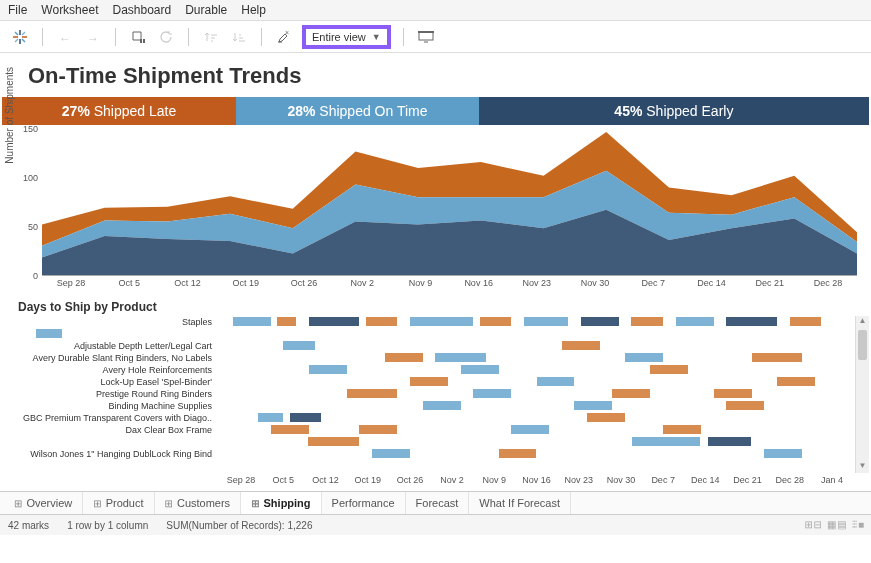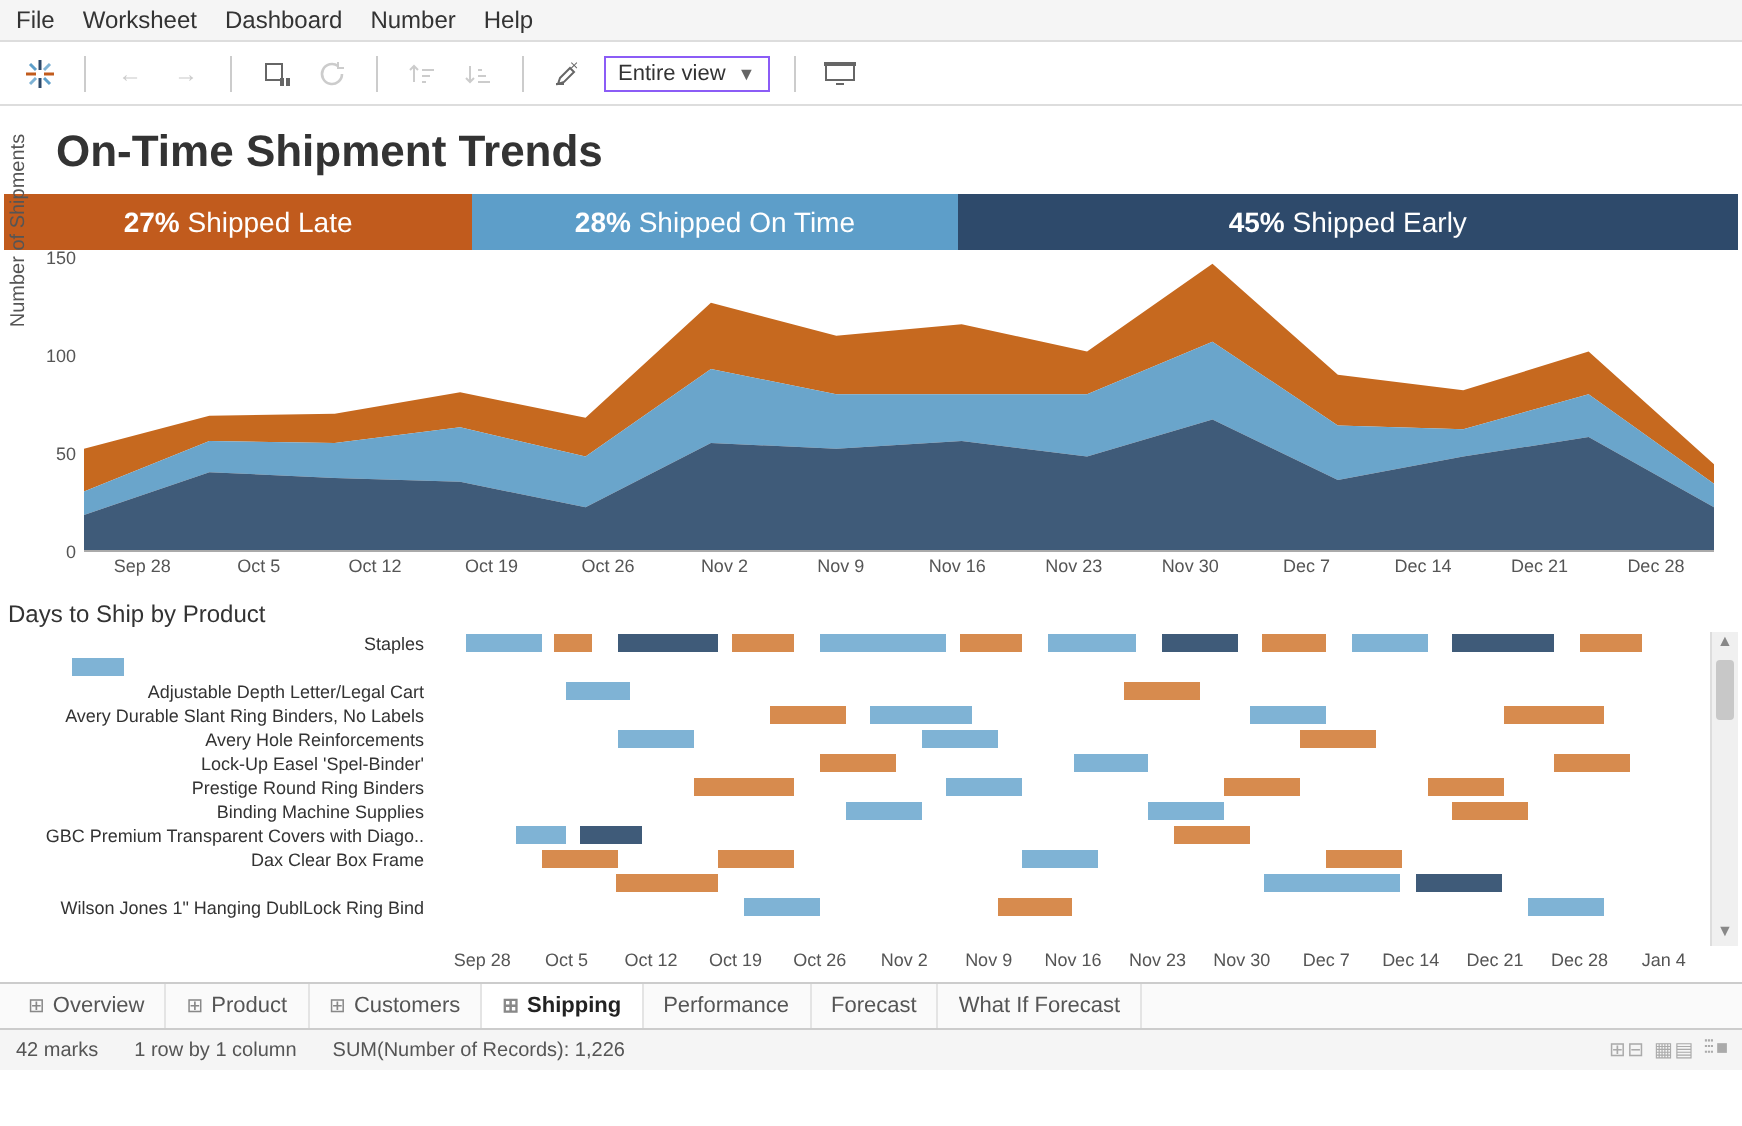--- a/index.html
+++ b/index.html
@@ -7,21 +7,21 @@
 
 
 .menubar { display: flex; gap: 14px; padding: 3px 8px; border-bottom: 1px solid #ddd; background: #f5f5f5; font-size: 12px; }
 .menubar span { cursor: default; }
 
 
 .toolbar { display: flex; align-items: center; gap: 8px; padding: 4px 10px; border-bottom: 1px solid #ddd; height: 32px; }
 .toolbar .sep { width: 1px; height: 18px; background: #ccc; margin: 0 4px; }
 .toolbar .icon-btn { width: 20px; height: 20px; display: flex; align-items: center; justify-content: center; color: #666; cursor: pointer; }
 .toolbar .icon-btn.disabled { color: #ccc; cursor: default; }
-.view-select { display: inline-flex; align-items: center; border: 1px solid #8b5cf6; padding: 2px 6px; font-size: 11px; gap: 6px; }
+.view-select { display: inline-flex; align-items: center; border: 4px solid #8b5cf6; padding: 2px 6px; font-size: 11px; gap: 6px; }
 .view-select .caret { font-size: 9px; color: #666; }
 
 
 .page-title { font-size: 22px; font-weight: bold; padding: 10px 28px 8px 28px; color: #333; }
 
 
 .kpi-row { display: flex; margin: 0 2px; }
 .kpi { flex: 1; color: #fff; text-align: center; padding: 6px 0; font-size: 14px; }
 .kpi .pct { font-weight: bold; }
 .kpi-late { background: #c15b1d; flex: 0 0 27%; }
@@ -31,21 +31,21 @@
 
 .chart-area { position: relative; height: 165px; margin: 4px 2px 0 2px; }
 .chart-area .ylabel { position: absolute; left: 2px; top: 50%; transform: rotate(-90deg) translateX(50%); transform-origin: left top; font-size: 10px; color: #555; white-space: nowrap; }
 .chart-area .plot { position: absolute; left: 40px; right: 12px; top: 0; bottom: 18px; border-bottom: 1px solid #aaa; }
 .chart-area .yticks { position: absolute; left: 20px; top: 0; bottom: 18px; width: 18px; }
 .chart-area .ytick { position: absolute; right: 2px; font-size: 9px; color: #555; transform: translateY(50%); }
 .chart-area .xticks { position: absolute; left: 40px; right: 12px; bottom: 0; height: 16px; display: flex; }
 .chart-area .xtick { flex: 1; font-size: 9px; color: #555; text-align: center; }
 
 
-.subheader { font-size: 12px; font-weight: normal; padding: 6px 4px 2px 4px; }
+.subheader { font-size: 12px; font-weight: bold; padding: 6px 4px 2px 18px; }
 .gantt-wrap { position: relative; height: 175px; margin: 0 2px; }
 .gantt { position: absolute; left: 0; right: 16px; top: 0; bottom: 18px; overflow: hidden; }
 .gantt-row { display: flex; align-items: center; height: 12px; }
 .gantt-label { width: 218px; text-align: right; padding-right: 8px; font-size: 9px; color: #333; white-space: nowrap; overflow: hidden; text-overflow: ellipsis; }
 .gantt-cells { flex: 1; position: relative; height: 10px; }
 .gantt-bar { position: absolute; top: 0; bottom: 1px; }
 .gantt-xticks { position: absolute; left: 218px; right: 16px; bottom: 0; height: 16px; display: flex; }
 .gantt-xticks .xtick { flex: 1; font-size: 9px; color: #555; text-align: center; }
 .scrollbar-v { position: absolute; right: 0; top: 0; bottom: 18px; width: 14px; background: #f0f0f0; border-left: 1px solid #ddd; }
 .scrollbar-v .thumb { position: absolute; left: 2px; right: 2px; top: 14px; height: 30px; background: #c8c8c8; border-radius: 2px; }
@@ -64,21 +64,21 @@
 .statusbar .right { margin-left: auto; display: flex; gap: 6px; color: #aaa; font-size: 10px; }
 .statusbar .right span { cursor: default; letter-spacing: -1px; }
 </style>
 </head>
 <body>
 
 <div class="menubar">
   <span>File</span>
   <span>Worksheet</span>
   <span>Dashboard</span>
-  <span>Number</span>
+  <span>Durable</span>
   <span>Help</span>
 </div>
 
 <div class="toolbar">
   <div class="icon-btn">
     <svg width="16" height="16" viewBox="0 0 16 16">
         <g stroke-width="1.5">
           <line x1="8" y1="1" x2="8" y2="6" stroke="#2e4a6b"></line>
           <line x1="8" y1="10" x2="8" y2="15" stroke="#2e4a6b"></line>
           <line x1="1" y1="8" x2="6" y2="8" stroke="#c15b1d"></line>

